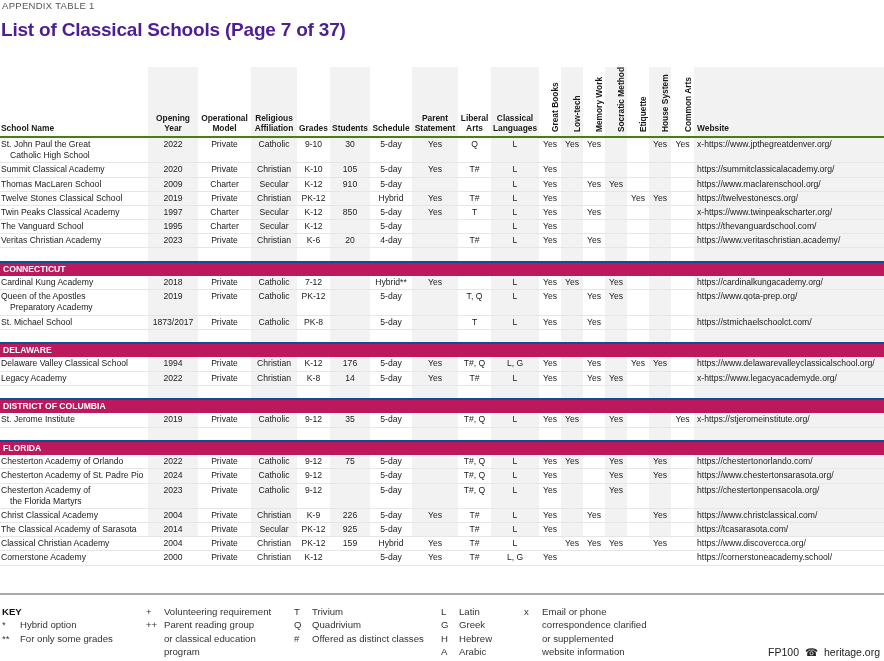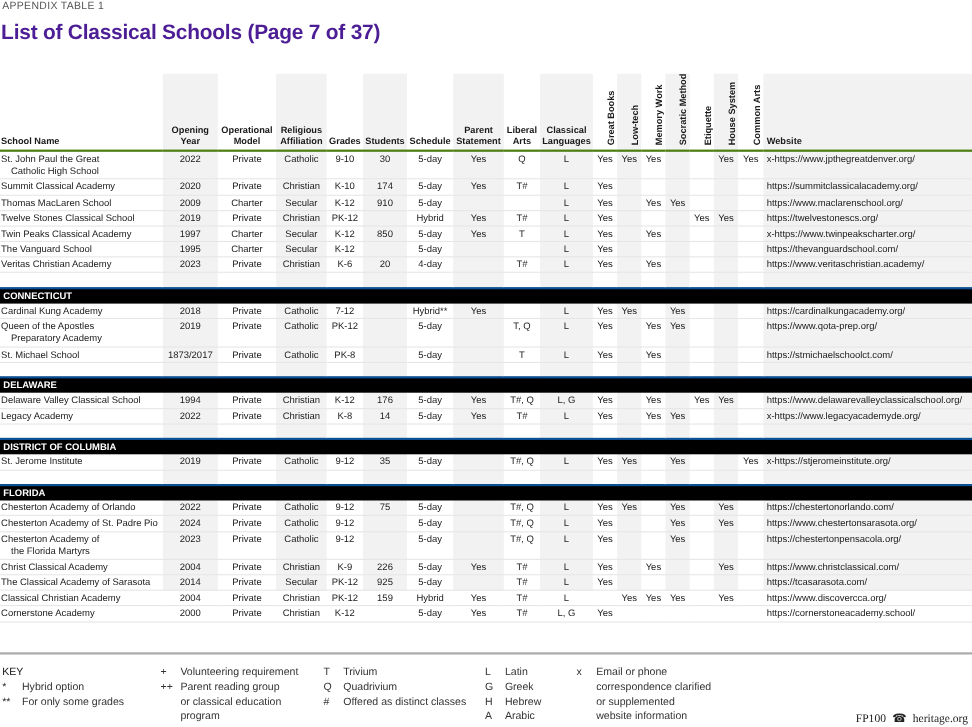--- a/index.html
+++ b/index.html
@@ -10,27 +10,27 @@
   .shade { position: absolute; top: 0; background: #f2f2f2; z-index: 0; }
   table { border-collapse: collapse; position: relative; z-index: 1; table-layout: fixed; width: 884px; font-size: 8.6px; }
   th { font-weight: bold; font-size: 8.4px; vertical-align: bottom; padding: 0 1px 3px 1px; line-height: 1.2; height: 70px; border-bottom: 2px solid #4d7c0f; }
   th.rot { position: relative; }
   th.rot span { position: absolute; bottom: 4px; left: 50%; transform-origin: left bottom; transform: rotate(-90deg) translateY(50%); white-space: nowrap; display: inline-block; margin-left: 5px; }
   td { padding: 1px 1px; line-height: 1.3; vertical-align: top; text-align: center; border-bottom: 1px solid #e6e6e6; white-space: nowrap; }
   td.name, th.name { text-align: left; padding-left: 1px; }
   td.web, th.web { text-align: left; padding-left: 3px; }
   td.name .indent { padding-left: 9px; display: block; }
   tr.gap td { border-bottom: none; height: 14px; }
-  tr.section td { background: #000000; color: #fff; font-weight: bold; text-align: left; padding: 1px 3px; border-top: 2px solid #0b4f94; border-bottom: none; font-size: 8.6px; }
+  tr.section td { background: #be185d; color: #fff; font-weight: bold; text-align: left; padding: 1px 3px; border-top: 2px solid #0b4f94; border-bottom: none; font-size: 8.6px; }
   .footer-rule { position: absolute; left: 0; top: 593px; width: 884px; height: 2px; background: #aaa; }
   .key { position: absolute; top: 605px; font-size: 9.6px; color: #333; line-height: 1.4; }
   .key .row { display: flex; }
   .key .sym { width: 18px; flex: none; }
-  .key-title { font-weight: normal; color: #111; }
-  .brand { position: absolute; right: 4px; top: 646px; font-size: 10.5px; color: #222; font-family: Liberation Serif, serif; }
+  .key-title { font-weight: bold; color: #111; }
+  .brand { position: absolute; right: 4px; top: 646px; font-size: 10.5px; color: #222; }
 </style>
 </head>
 <body>
 
 <div class="eyebrow">APPENDIX TABLE 1</div>
 <div class="title">List of Classical Schools (Page 7 of 37)</div>
 
 <div class="tablewrap">
   <div class="shade" style="left:148px;width:50px;height:470px"></div>
   <div class="shade" style="left:251px;width:46px;height:470px"></div>
@@ -119,21 +119,21 @@
           <td>Yes</td>
           <td>Yes</td>
           <td class="web">x-https://www.jpthegreatdenver.org/</td>
         </tr>
         <tr>
           <td class="name"><span>Summit Classical Academy</span></td>
           <td>2020</td>
           <td>Private</td>
           <td>Christian</td>
           <td>K-10</td>
-          <td>174</td>
+          <td>105</td>
           <td>5-day</td>
           <td>Yes</td>
           <td>T#</td>
           <td>L</td>
           <td>Yes</td>
           <td></td>
           <td></td>
           <td></td>
           <td></td>
           <td></td>

